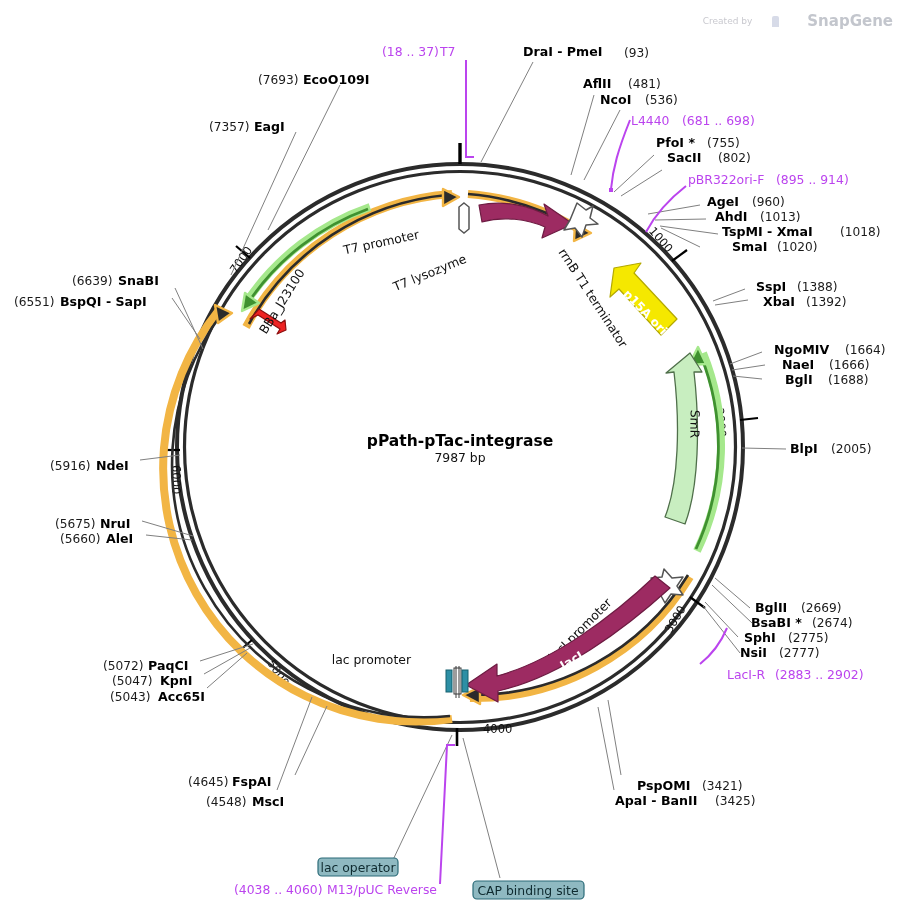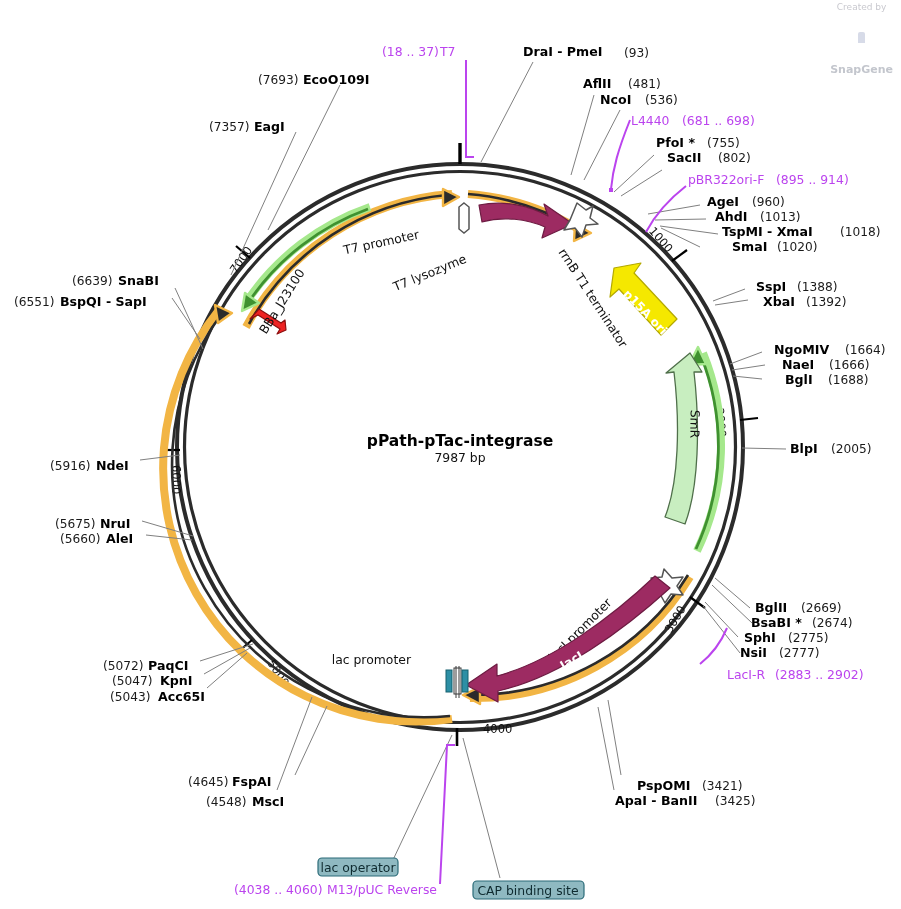--- a/index.html
+++ b/index.html
@@ -1,23 +1,23 @@
 <!DOCTYPE html>
 <html><head>
 <meta charset="utf-8">
 <title>Plasmid Map</title>
 <style>
   html,body{margin:0;padding:0;background:#ffffff;}
   body{width:901px;height:909px;position:relative;overflow:hidden;
        font-family:"DejaVu Sans","Liberation Sans",sans-serif;}
   #map{position:absolute;left:0;top:0;width:901px;height:909px;}
-  .wm{position:absolute;right:8px;top:2px;display:flex;align-items:center;gap:20px;
-      font-family:"DejaVu Sans","Liberation Sans",sans-serif;font-size:9px;color:#c9c9cf;flex-direction:column;}
+  .wm{position:absolute;right:8px;top:12px;display:flex;align-items:center;gap:20px;
+      font-family:"DejaVu Sans","Liberation Sans",sans-serif;font-size:9px;color:#c9c9cf;}
   .wm .bk{width:7px;height:11px;background:#d7dbe8;border-radius:2px 2px 0 0;display:inline-block;}
-  .wm .sg{color:#c3c6cd;font-weight:bold;font-size:11px;}
+  .wm .sg{color:#c3c6cd;font-weight:bold;font-size:15px;margin-left:8px;}
   text{dominant-baseline:middle;}
   .enz{font-weight:bold;font-size:12.6px;fill:#000;}
   .pos{font-size:12.2px;fill:#1a1a1a;}
   .pur{fill:#bb44ee;font-size:12.4px;}
   .featlbl{font-size:12.4px;fill:#111;}
   .tick{font-size:11.5px;fill:#111;}
   .center-title{font-size:15.5px;font-weight:bold;fill:#000;}
   .center-sub{font-size:12.4px;fill:#111;}
   .white-feat{font-size:12px;fill:#ffffff;font-weight:bold;}
   .boxlbl{font-size:12.4px;fill:#0f2b30;}

